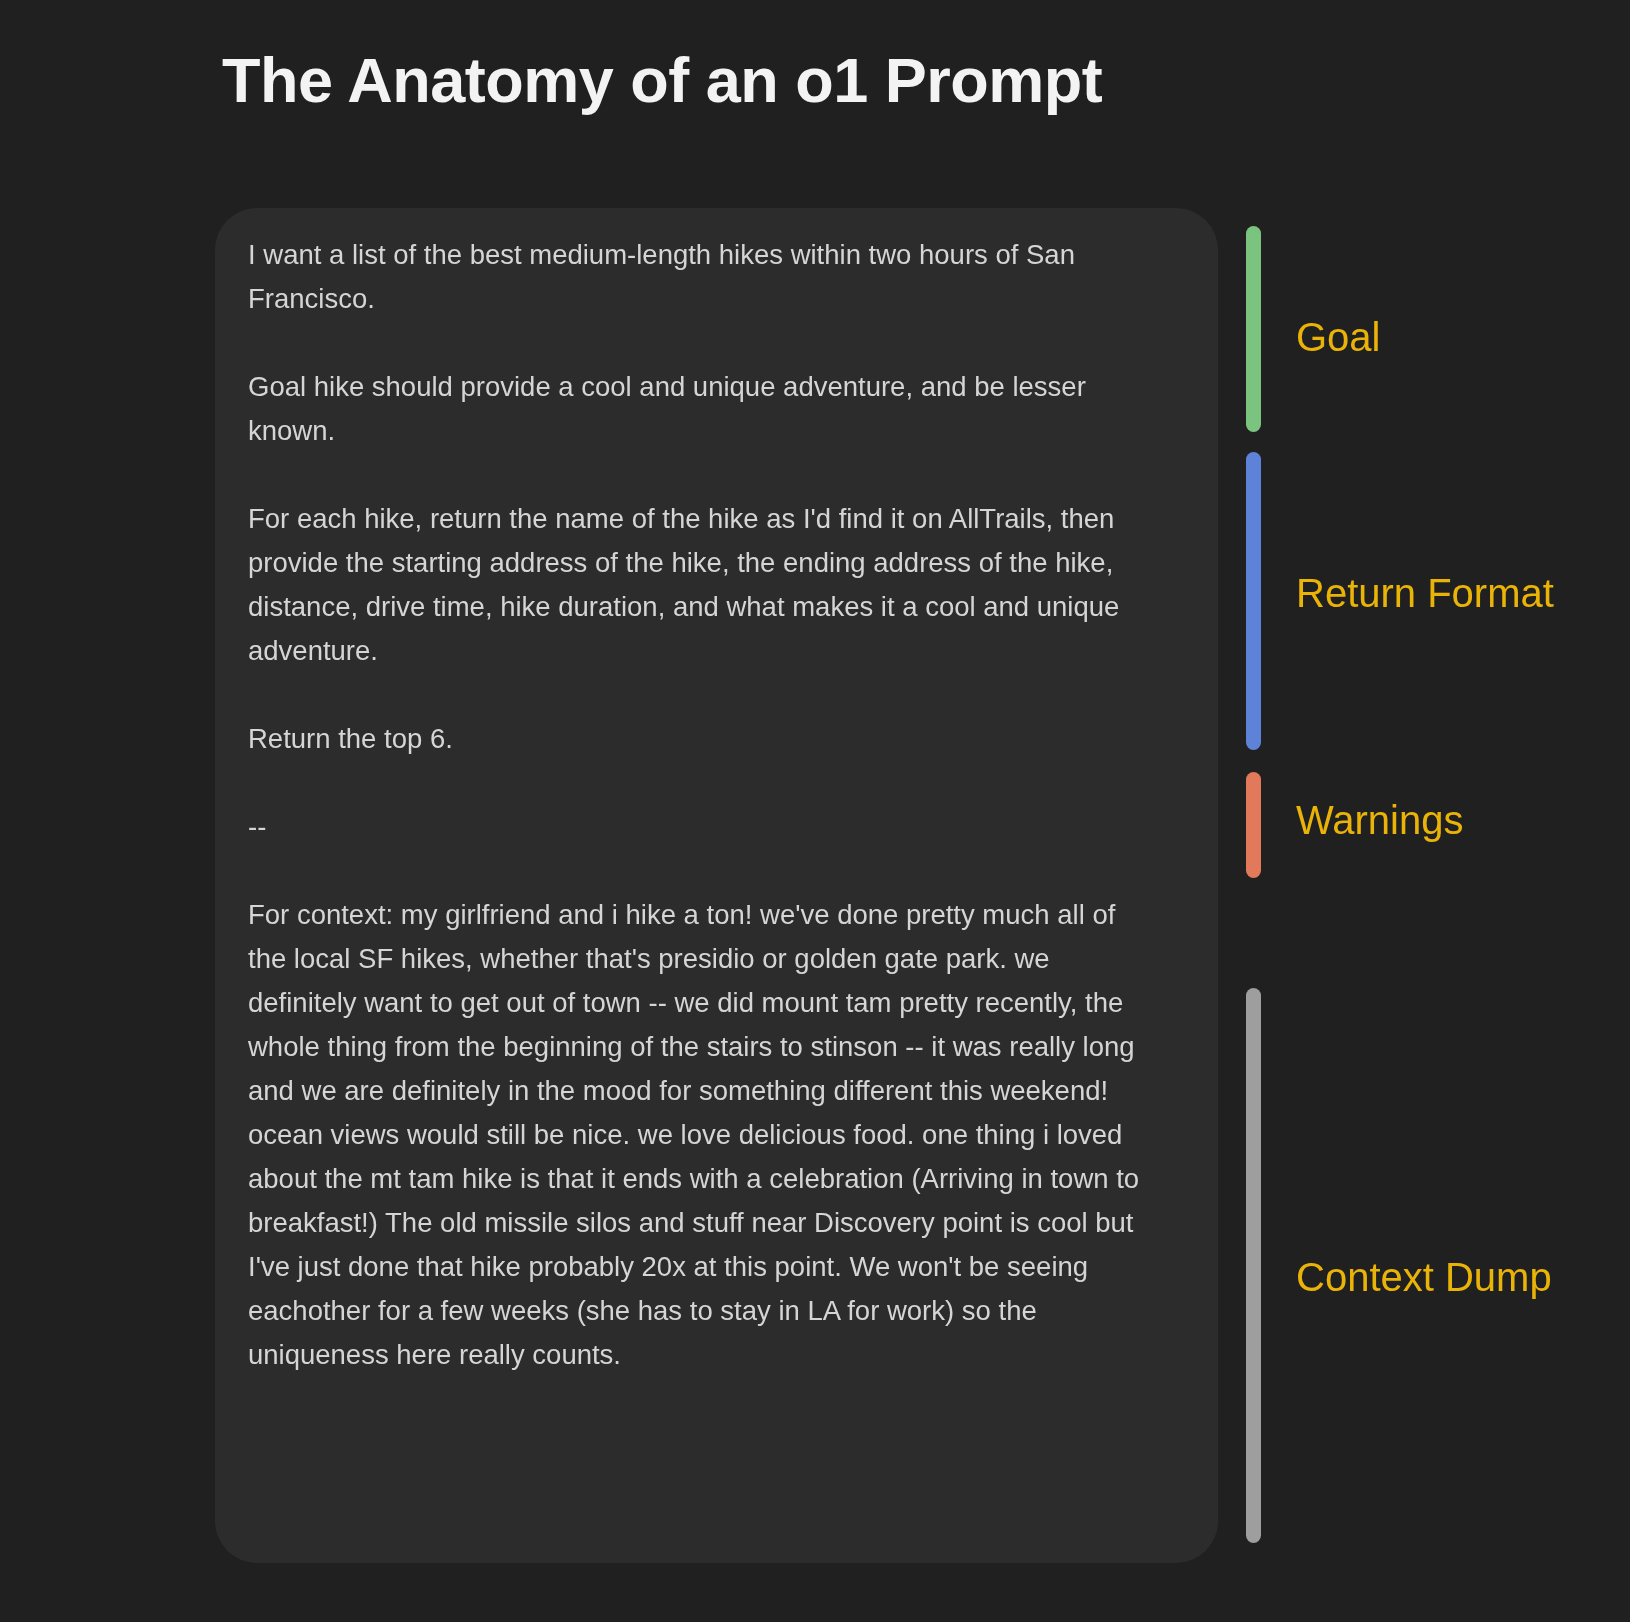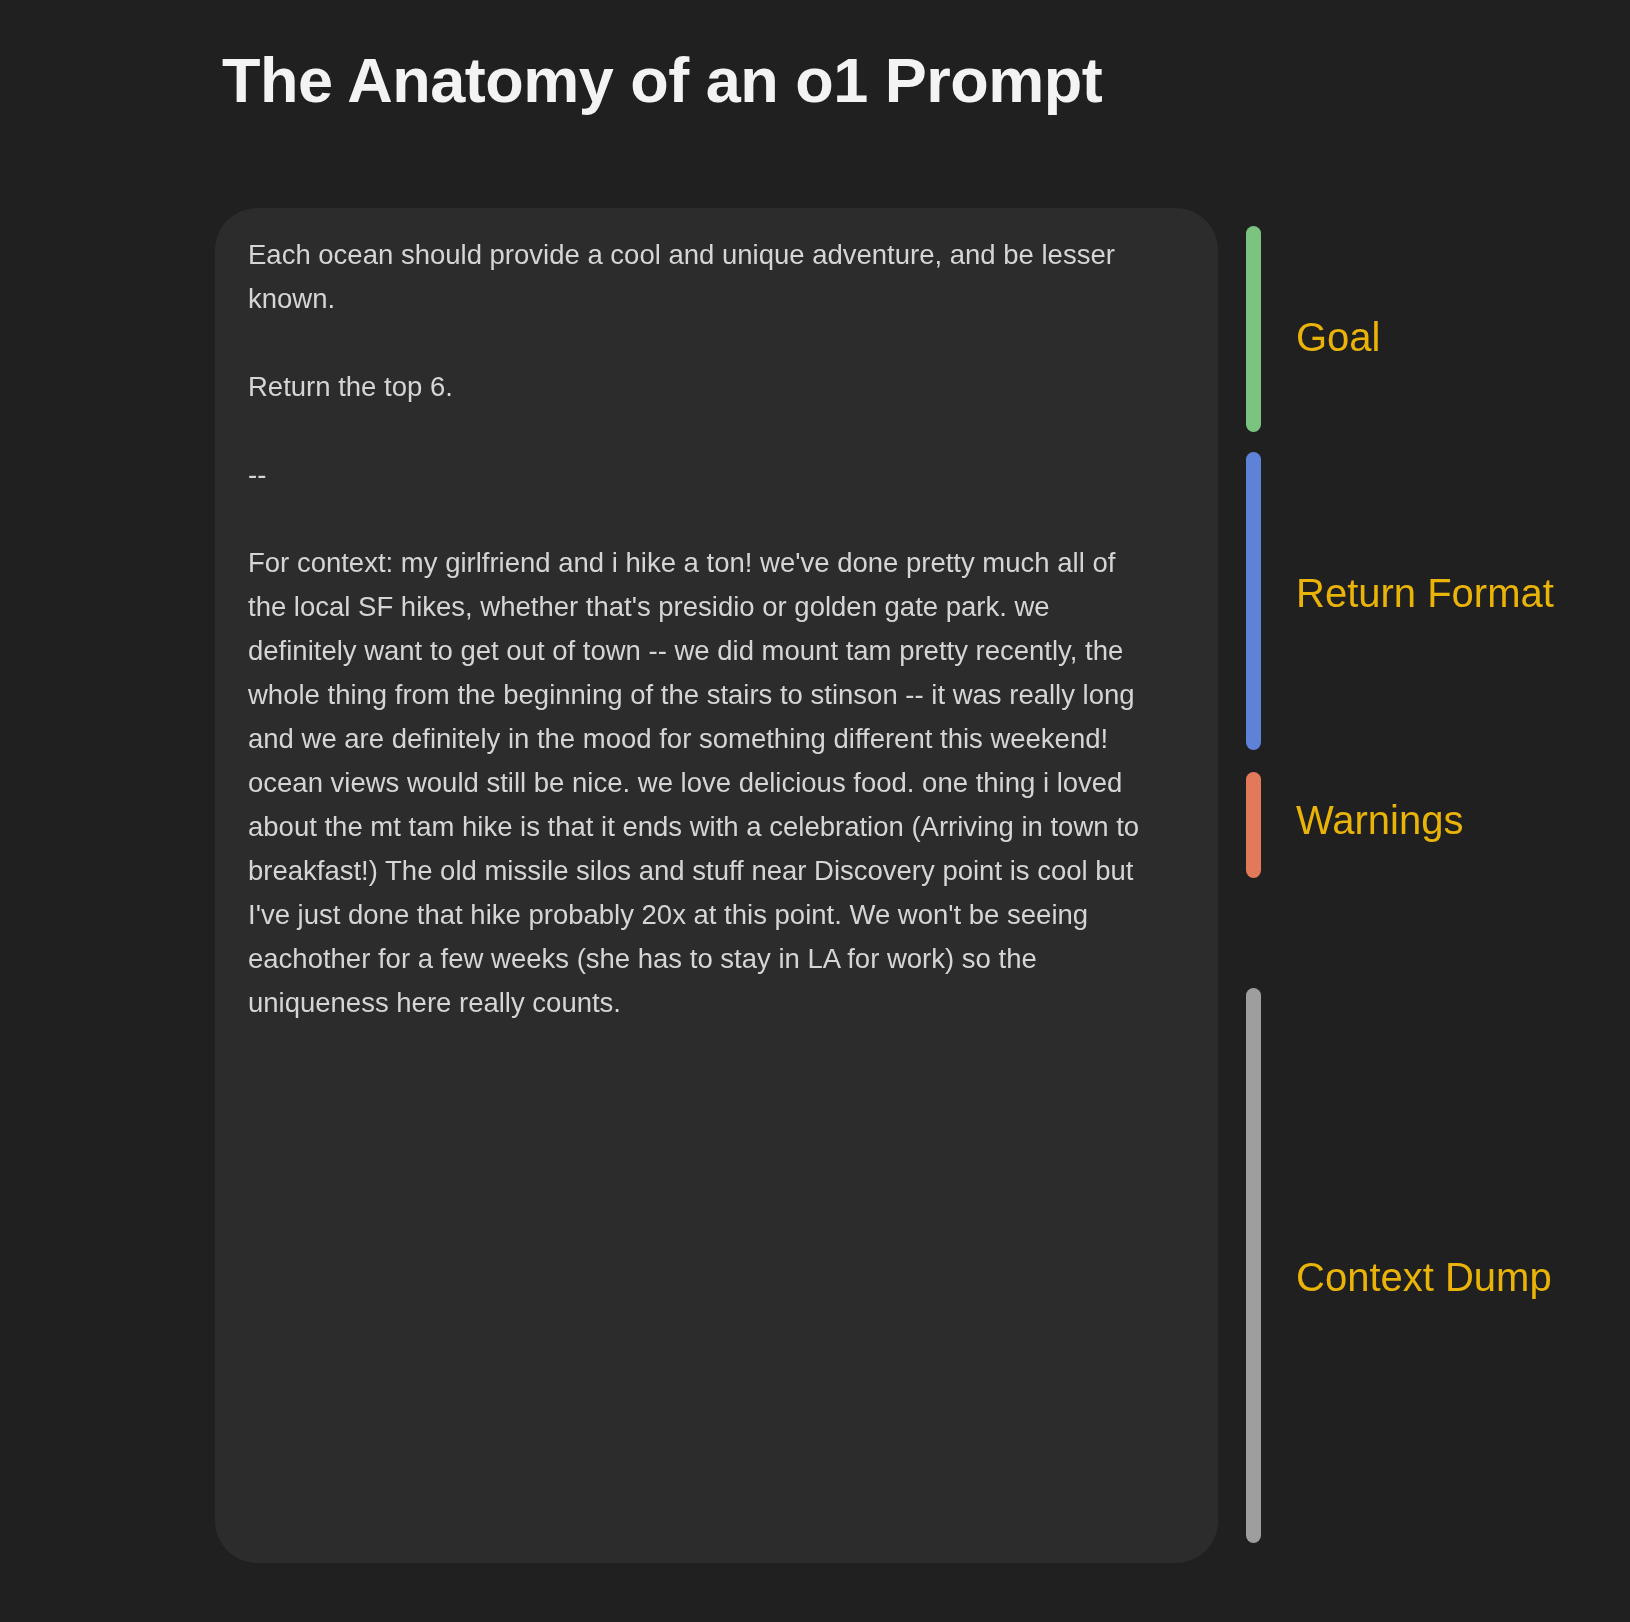--- a/index.html
+++ b/index.html
@@ -61,21 +61,23 @@
   .label-return   { top: 569px; }
   .label-warnings { top: 796px; }
   .label-context  { top: 1253px; }
 </style>
 </head>
 <body style="background: rgb(32, 32, 32);">
 
 <h1 class="page-title">The Anatomy of an o1 Prompt</h1>
 
 <div class="prompt-card" style="background: rgb(44, 44, 44);">
-  <p>Each ocean should provide a cool and unique adventure, and be lesser known.</p>
+  <p>I want a list of the best medium-length hikes within two hours of San Francisco.</p>
+  <p>Goal hike should provide a cool and unique adventure, and be lesser known.</p>
+  <p>For each hike, return the name of the hike as I'd find it on AllTrails, then provide the starting address of the hike, the ending address of the hike, distance, drive time, hike duration, and what makes it a cool and unique adventure.</p>
   <p>Return the top 6.</p>
   <p>--</p>
   <p>For context: my girlfriend and i hike a ton! we've done pretty much all of the local SF hikes, whether that's presidio or golden gate park. we definitely want to get out of town -- we did mount tam pretty recently, the whole thing from the beginning of the stairs to stinson -- it was really long and we are definitely in the mood for something different this weekend! ocean views would still be nice. we love delicious food. one thing i loved about the mt tam hike is that it ends with a celebration (Arriving in town to breakfast!) The old missile silos and stuff near Discovery point is cool but I've just done that hike probably 20x at this point. We won't be seeing eachother for a few weeks (she has to stay in LA for work) so the uniqueness here really counts.</p>
 </div>
 
 <div class="section-bar bar-goal" style="background: rgb(122, 196, 127);"></div>
 <div class="section-bar bar-return" style="background: rgb(95, 130, 217);"></div>
 <div class="section-bar bar-warnings" style="background: rgb(226, 121, 90);"></div>
 <div class="section-bar bar-context" style="background: rgb(158, 158, 158);"></div>
 

